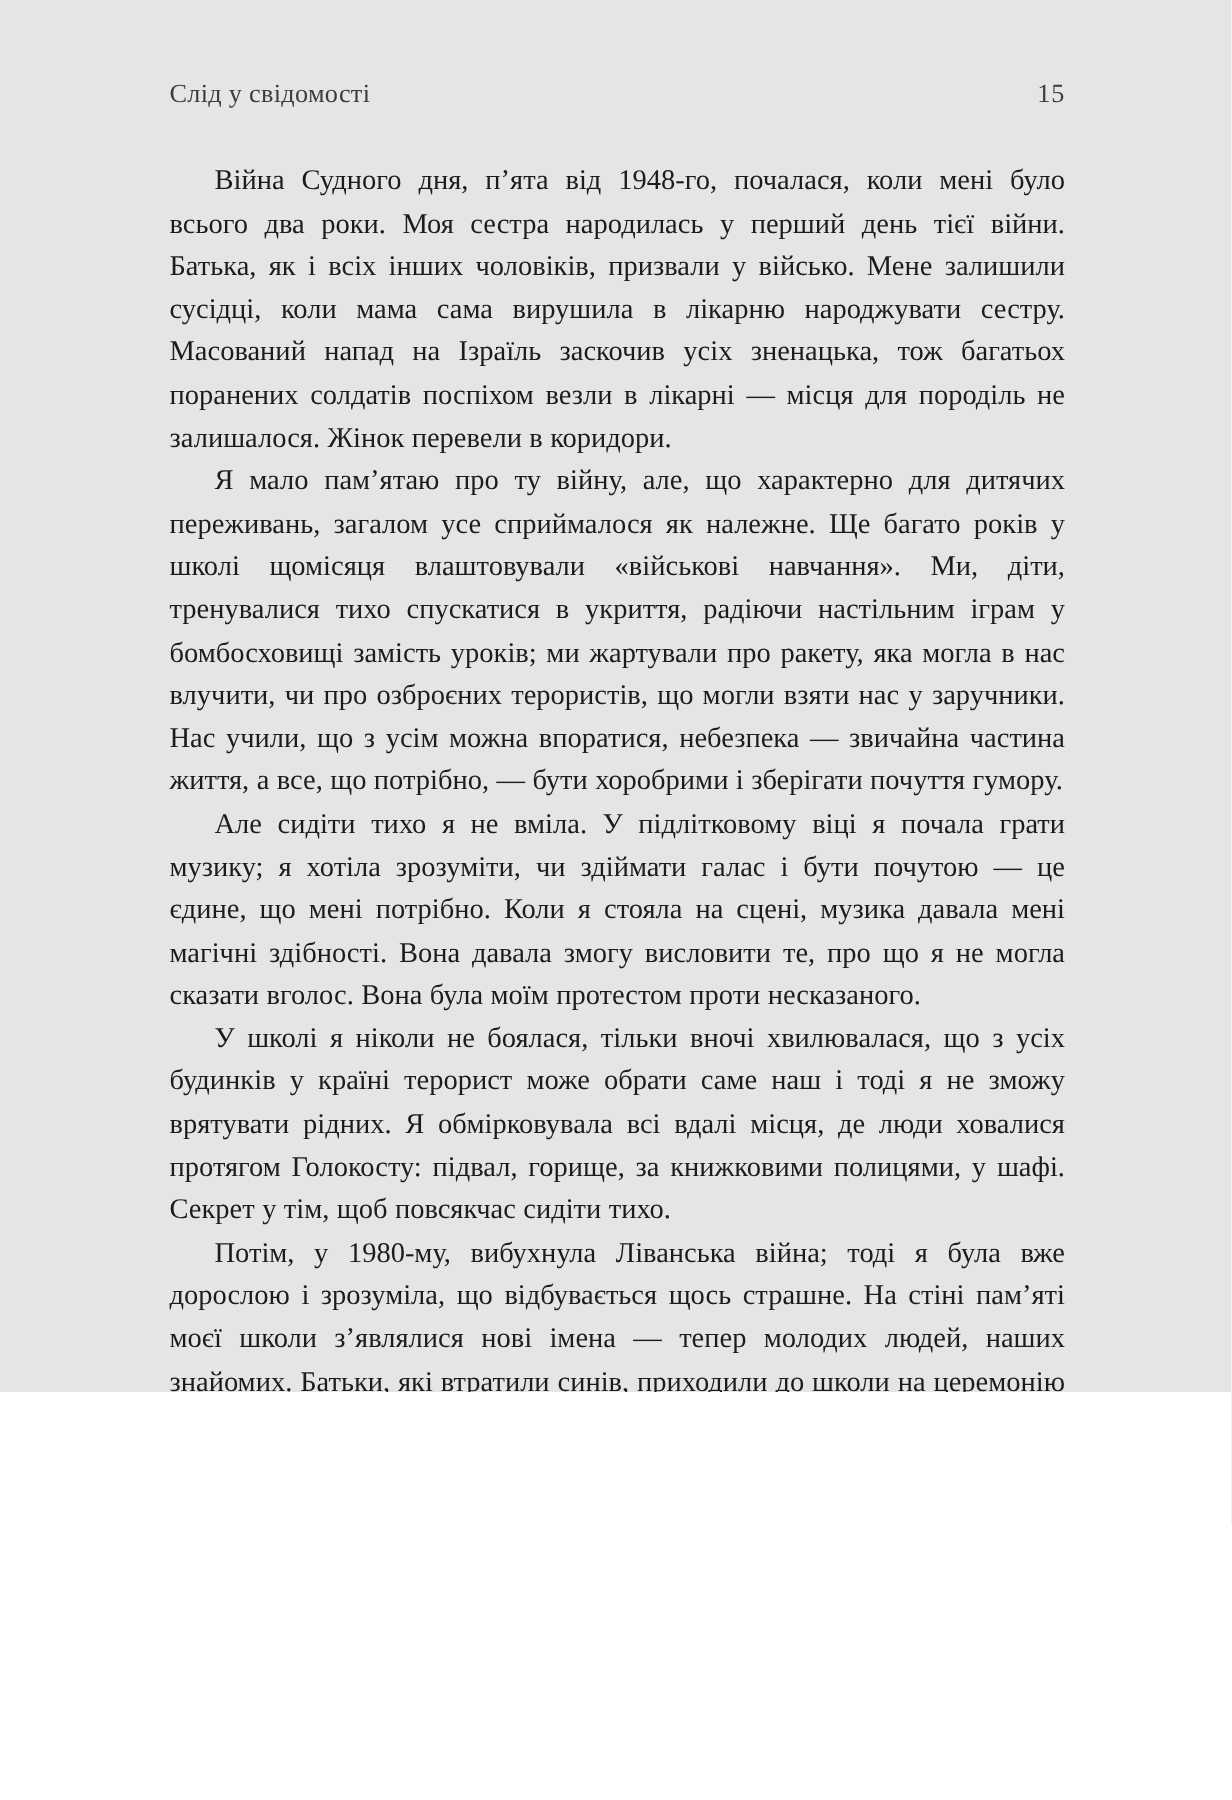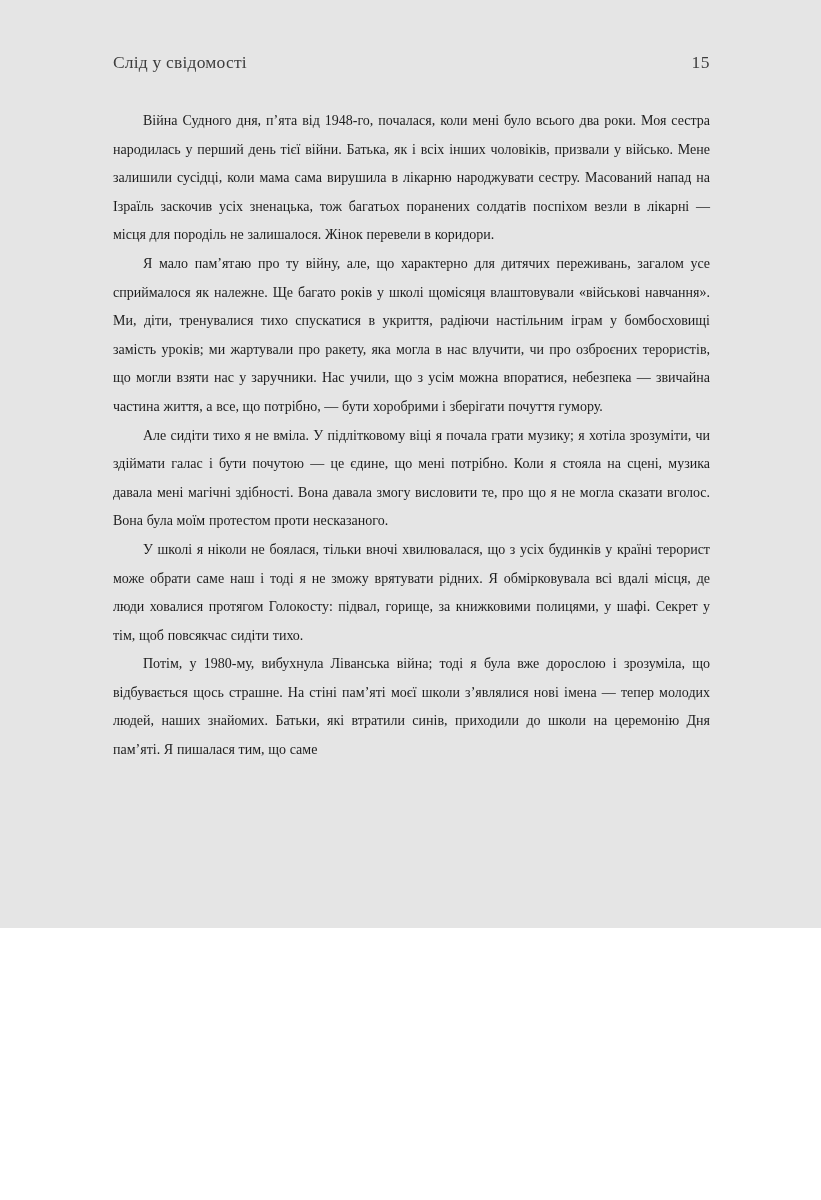--- a/index.html
+++ b/index.html
@@ -29,21 +29,21 @@
     color: #3d3d3d;
     margin-bottom: 34px;
   }
   .running-title {
     letter-spacing: 0.2px;
   }
   .page-number {
     letter-spacing: 0.5px;
   }
   .body-text {
-    font-size: 14px;
+    font-size: 19px;
     line-height: 28.6px;
     text-align: justify;
     hyphens: auto;
     -webkit-hyphens: auto;
     word-spacing: 0.2px;
   }
   .body-text p {
     margin: 0;
     text-indent: 30px;
   }

